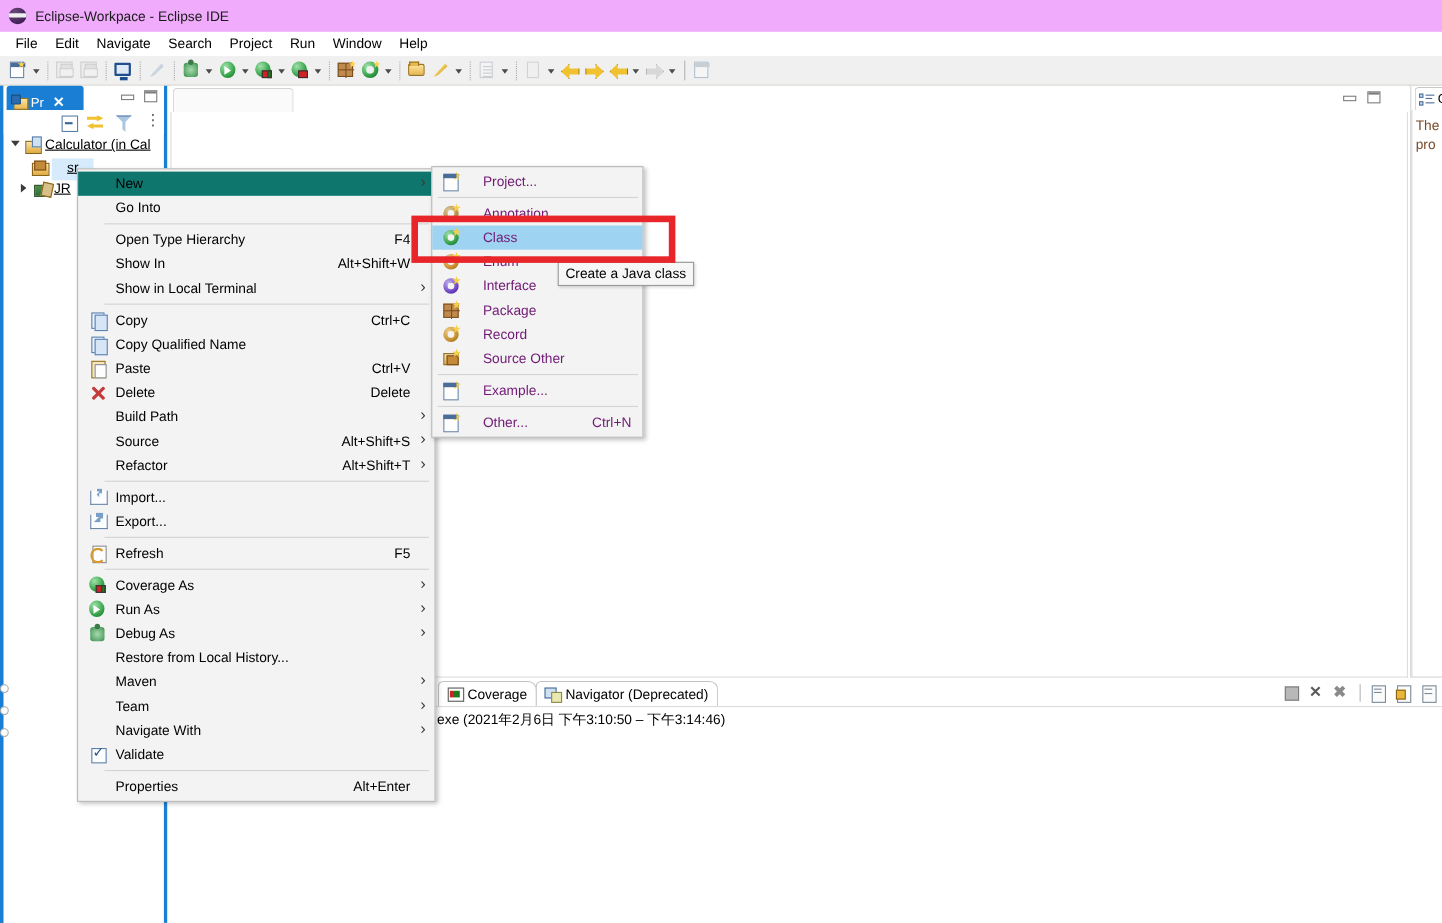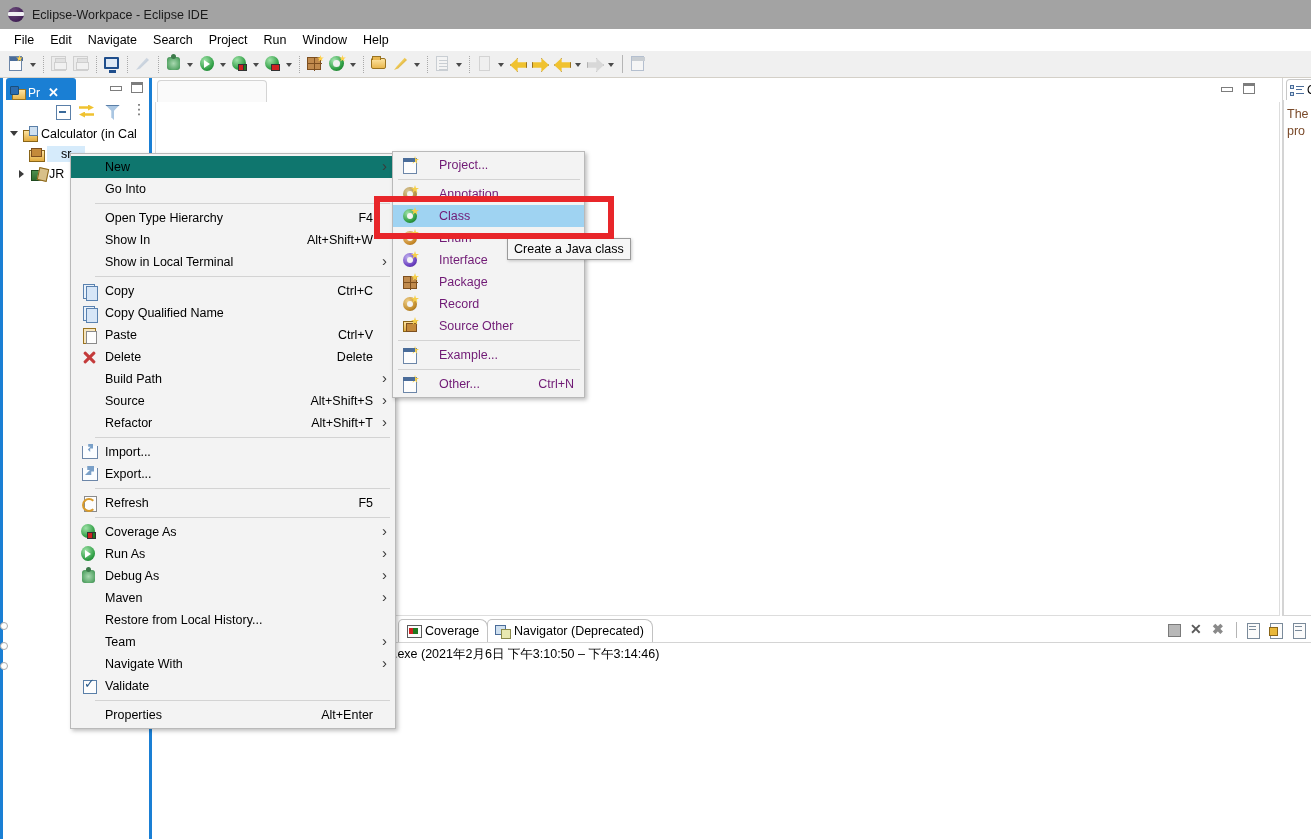--- a/index.html
+++ b/index.html
@@ -11,21 +11,21 @@
     font-family: "Liberation Sans", sans-serif;
     font-size: 12px;
     color: #000000;
     -webkit-font-smoothing: antialiased;
   }
   #app { position: relative; width: 1311px; height: 839px; }
 
   
   .titlebar {
     position: absolute; left: 0; top: 0; width: 1311px; height: 29px;
-    background: #a3a3a3;
+    background: #f0abfc;
     display: flex; align-items: center; padding-left: 8px;
   }
   .title-icon { width: 17px; height: 17px; margin-right: 7px; position: relative; }
   .title-icon .globe {
     position: absolute; left: 0; top: 1px; width: 16px; height: 15px;
     border-radius: 50%;
     background: radial-gradient(circle at 35% 30%, #6b4b7a 0%, #48265c 60%, #2d1340 100%);
   }
   .title-icon .band {
     position: absolute; left: 0; top: 6px; width: 16px; height: 4px;
@@ -212,21 +212,21 @@
   .pet-filter:before {
     content:""; position:absolute; left:2px; top:2px; width:13px; height:13px;
     background:#aac6e2; border:1px solid #5a7fa8;
     clip-path: polygon(0% 0%, 100% 0%, 60% 42%, 60% 100%, 42% 88%, 42% 42%);
   }
   .pet-dots:before {
     content:"⋮"; position:absolute; left:5px; top:-2px; font-size:14px; color:#5a5a5a; letter-spacing:0;
   }
 
   .pe-tree { position:relative; padding-top:2px; }
-  .tree-row { display:flex; align-items:center; height:20px; padding-left:6px; position:relative; }
+  .tree-row { display:flex; height:20px; padding-left:6px; position:relative;text-decoration:underline; }
   .twisty { width:14px; height:14px; position:relative; flex:0 0 14px; }
   .twisty.open:after {
     content:""; position:absolute; left:3px; top:4px;
     border-left:4px solid transparent; border-right:4px solid transparent; border-top:5px solid #3b3b3b;
   }
   .twisty.closed:after {
     content:""; position:absolute; left:4px; top:3px;
     border-top:4px solid transparent; border-bottom:4px solid transparent; border-left:5px solid #3b3b3b;
   }
   .t-icon { width:18px; height:16px; position:relative; flex:0 0 18px; margin-right:2px; }
@@ -891,25 +891,25 @@
         <span class="ic-run" style="left:0;top:0;"></span>
       </span>
       <span>Run As</span>
     </div>
     <div class="ctx-item ctx-sub">
       <span class="ctx-ico">
         <span class="ic-bug" style="left:1px;top:2px;"></span>
       </span>
       <span>Debug As</span>
     </div>
+    <div class="ctx-item">
+      <span>Restore from Local History...</span>
+    </div>
     <div class="ctx-item ctx-sub">
       <span>Maven</span>
-    </div>
-    <div class="ctx-item">
-      <span>Restore from Local History...</span>
     </div>
     <div class="ctx-item ctx-sub">
       <span>Team</span>
     </div>
     <div class="ctx-item ctx-sub">
       <span>Navigate With</span>
     </div>
     <div class="ctx-item">
       <span class="ctx-ico ci-check"></span>
       <span>Validate</span>

